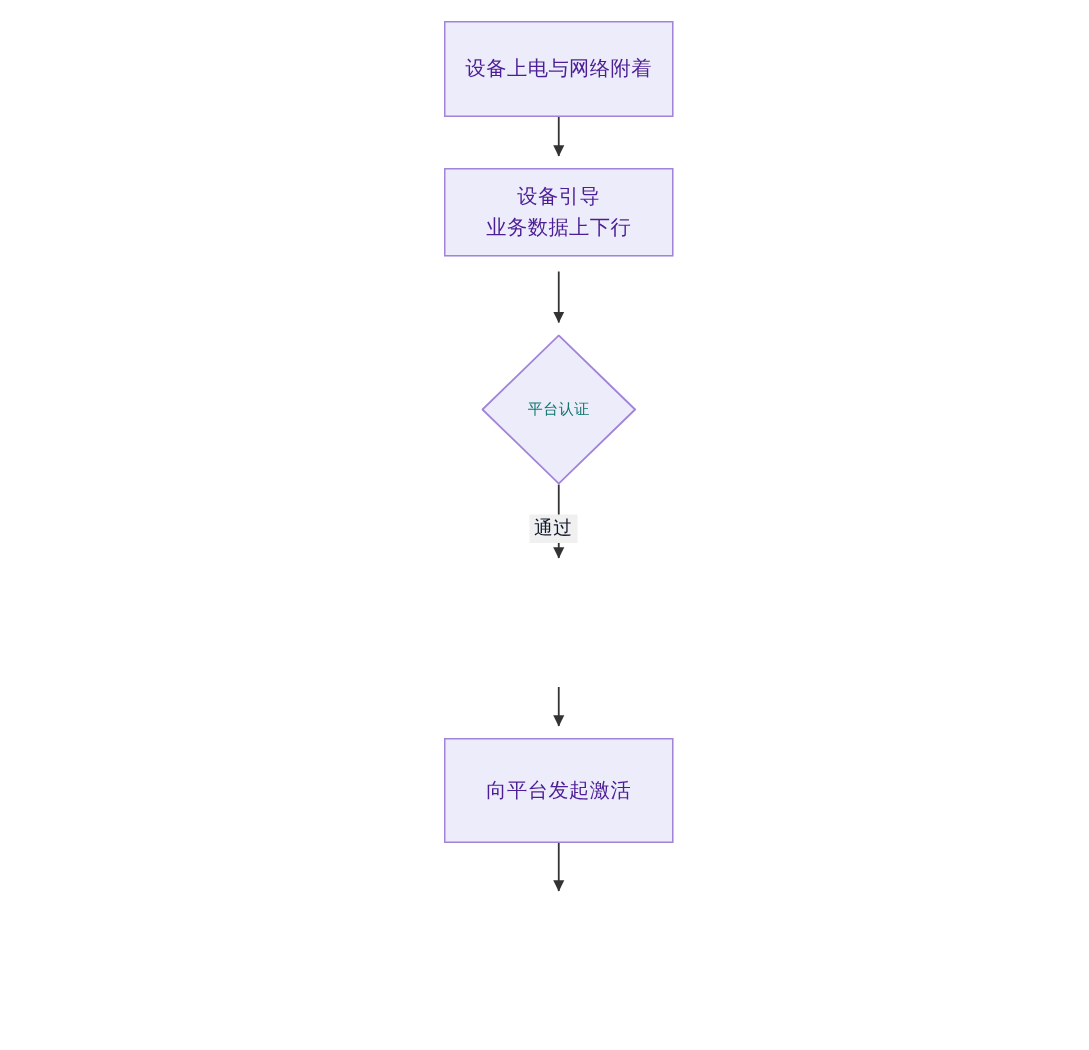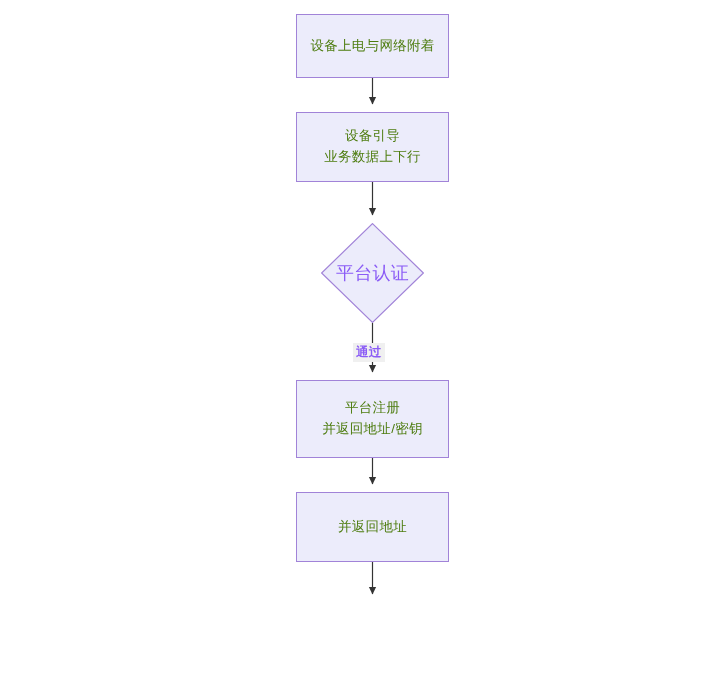--- a/index.html
+++ b/index.html
@@ -31,21 +31,21 @@
   .node {
     position: absolute;
     box-sizing: border-box;
     display: flex;
     flex-direction: column;
     align-items: center;
     justify-content: center;
     text-align: center;
     background: #ececfb;
     border: 1px solid #a183d8;
-    color: #4d7c0f;
+    color: #4c1d95;
     font-size: 13.5px;
     line-height: 1.55;
     letter-spacing: 0.3px;
   }
   .node .line {
     display: block;
     white-space: nowrap;
   }
   .node-decision {
     position: absolute;
@@ -57,35 +57,34 @@
   .node-decision .diamond-shape {
     position: absolute;
     left: 0;
     top: 0;
     width: 100%;
     height: 100%;
   }
   .node-decision .decision-label {
     position: relative;
     z-index: 2;
-    font-size: 18px;
-    color: #8b5cf6;
+    font-size: 10px;
+    color: #0f766e;
     letter-spacing: 0.3px;
     white-space: nowrap;
   }
   .edge-label {
     position: absolute;
     background: #f0f0f0;
-    color: #8b5cf6;
+    color: #0f172a;
     font-size: 12.5px;
     line-height: 1.2;
     padding: 2px 3px;
     white-space: nowrap;
     letter-spacing: 0.3px;
-    font-weight: bold;
   }
 </style>
 </head>
 <body>
 
 <div id="flow-canvas">
 
   <svg class="edge-layer" viewBox="0 0 726 700">
     <defs>
       <marker id="arrowhead" markerWidth="9" markerHeight="9" refX="7.2" refY="4.5" orient="auto" markerUnits="userSpaceOnUse">
@@ -101,37 +100,33 @@
 
     <line x1="372.5" y1="458" x2="372.5" y2="484" stroke="#333333" stroke-width="1.2" marker-end="url(#arrowhead)"></line>
 
     <line x1="372.5" y1="562" x2="372.5" y2="594" stroke="#333333" stroke-width="1.2" marker-end="url(#arrowhead)"></line>
   </svg>
 
   <div class="node" style="left:296px; top:14px; width:153px; height:64px;">
     <span class="line">设备上电与网络附着</span>
   </div>
 
-  <div class="node" style="left:296px; top:112px; width:153px; height:70px;">
+  <div class="node" style="left:296px; top:112px; width:153px; height:59px;">
     <span class="line">设备引导</span>
     <span class="line">业务数据上下行</span>
   </div>
 
   <div class="node-decision" style="left:321px; top:223px; width:103px; height:100px;">
     <svg class="diamond-shape" viewBox="0 0 103 100" preserveAspectRatio="none">
       <polygon points="51.5,0.6 102.4,50 51.5,99.4 0.6,50" fill="#ececfb" stroke="#a183d8" stroke-width="1.2"></polygon>
     </svg>
     <span class="decision-label">平台认证</span>
   </div>
 
   <div class="edge-label" style="left:353px; top:343px;">通过</div>
 
-  <div class="node" style="left:296px; top:380px; width:153px; height:78px;">
-    <span class="line">平台注册</span>
-    <span class="line">并返回地址/密钥</span>
-  </div>
 
   <div class="node" style="left:296px; top:492px; width:153px; height:70px;">
-    <span class="line">并返回地址</span>
+    <span class="line">向平台发起激活</span>
   </div>
 
 
 </div>
 
 </body></html>

